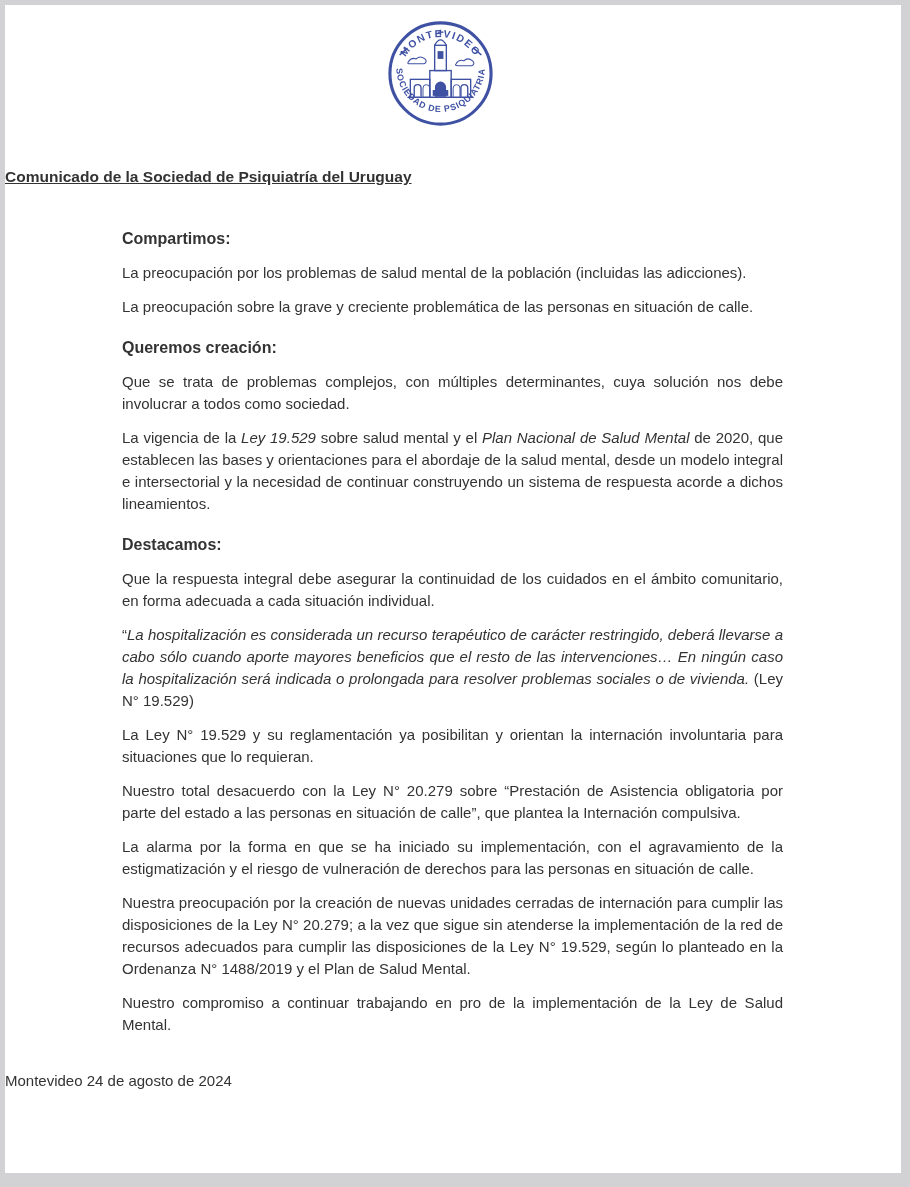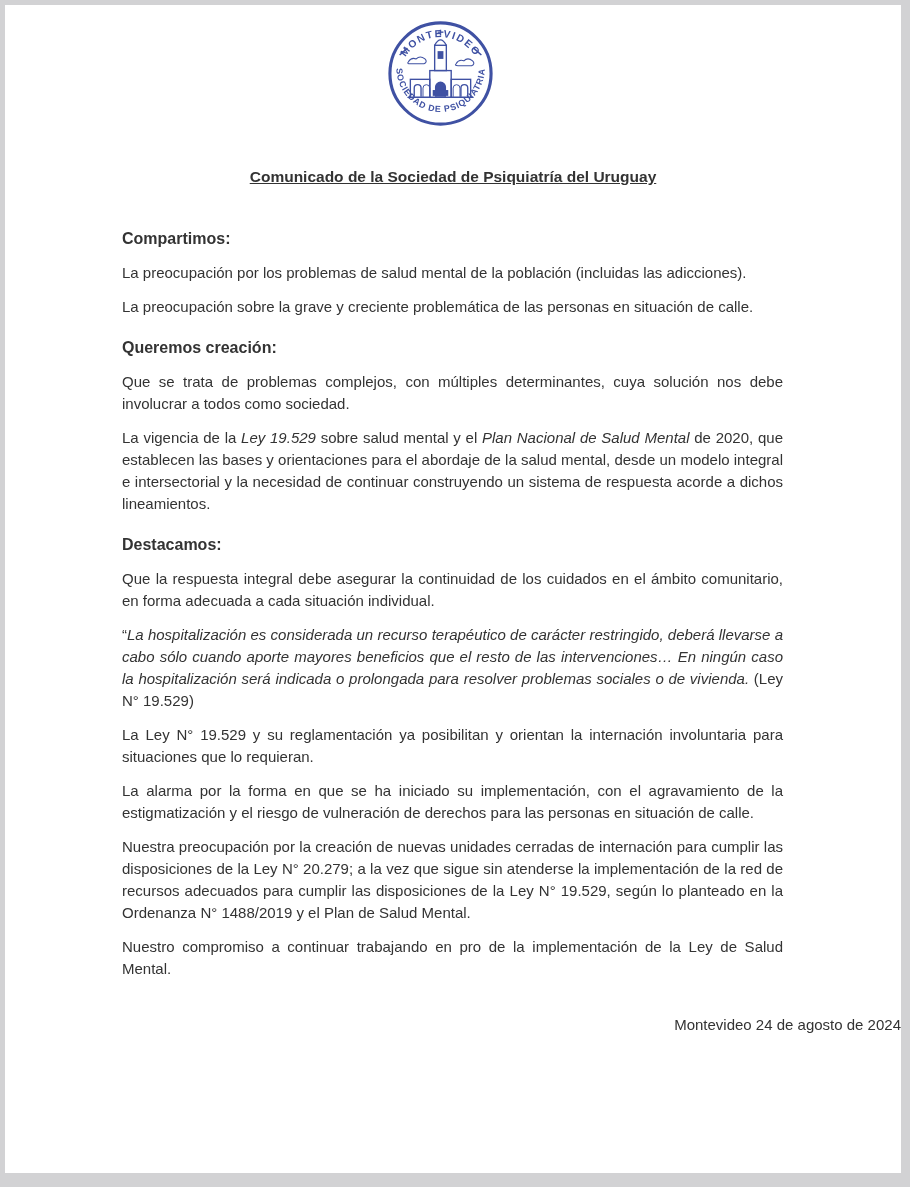--- a/index.html
+++ b/index.html
@@ -21,21 +21,21 @@
   }
   .logo-wrap {
     width: 107px;
     height: 107px;
     margin: 15px auto 0;
     transform: translateX(-13px);
   }
   .logo-wrap svg { display: block; width: 107px; height: 107px; }
   .doc-title {
     margin: 40px 0 0;
-    text-align: center;
+    text-align: left;
     font-size: 15.5px;
     font-weight: bold;
     text-decoration: underline;
     color: #333333;
     line-height: 20px;
   }
   .content {
     margin: 0 118px 0 117px;
     color: #333333;
     font-size: 15px;
@@ -48,21 +48,20 @@
   }
   .content h3:first-child { margin-top: 41px; }
   .content p {
     margin: 12px 0;
     text-align: justify;
     text-align-last: left;
   }
   .content p em { font-style: italic; }
   .date-line {
     margin: 36px 0 0;
-    text-align: right;
     font-size: 15px;
     color: #333333;
   }
 </style>
 </head>
 <body>
 
 <div class="paper">
 
   <div class="logo-wrap">
@@ -110,20 +109,21 @@
       <h3>Compartimos:</h3>
       <p><span>La preocupación por los  problemas de salud mental de la población (incluidas las adicciones).</span></p>
       <p><span>La preocupación sobre la grave y creciente problemática de las personas en situación de calle.</span></p>
       <h3>Queremos creación:</h3>
       <p><span>Que se trata de problemas complejos, con múltiples determinantes, cuya  solución nos debe involucrar a todos como sociedad.</span></p>
       <p><span>La vigencia de la </span><em>Ley 19.529</em><span> sobre salud mental y el </span><em>Plan Nacional de Salud Mental</em><span> de 2020, que establecen las bases y orientaciones para el abordaje de la salud mental, desde un modelo integral e intersectorial y la necesidad de continuar construyendo un sistema de respuesta acorde a dichos lineamientos.</span></p>
       <h3>Destacamos:</h3>
       <p><span>Que la respuesta integral debe asegurar la continuidad de los cuidados en el ámbito comunitario, en forma adecuada a cada situación individual.</span></p>
       <p><span>“</span><em>La hospitalización es considerada un recurso terapéutico de carácter restringido, deberá llevarse a cabo sólo cuando aporte mayores beneficios que el resto de las intervenciones… En ningún caso la hospitalización será indicada o prolongada para resolver problemas sociales o de vivienda.</em><span>  (Ley N° 19.529)</span></p>
       <p><span>La Ley N° 19.529 y su reglamentación ya posibilitan y orientan la internación involuntaria para situaciones que lo requieran.</span></p>
+      <p><span>Nuestro total desacuerdo con la Ley N° 20.279 sobre “Prestación de Asistencia obligatoria  por parte del estado a las personas en situación de calle”, que plantea la Internación compulsiva.</span></p>
       <p><span>La alarma por la forma en que se ha iniciado su implementación, con el agravamiento de la estigmatización y el riesgo de vulneración de derechos para las personas en situación de calle.</span></p>
       <p><span>Nuestra preocupación por la  creación de nuevas unidades cerradas de internación para cumplir las disposiciones de la Ley N° 20.279; a la vez que sigue sin atenderse  la implementación de la red de recursos adecuados para cumplir las disposiciones de la Ley  N° 19.529, según lo planteado en la Ordenanza N° 1488/2019  y el Plan de Salud Mental.</span></p>
       <p><span>Nuestro compromiso a continuar trabajando en pro de la implementación de la Ley de Salud Mental.</span></p>
     </div>
 
   <p class="date-line">Montevideo 24 de agosto de 2024</p>
 
 </div>
 
 </body></html>

